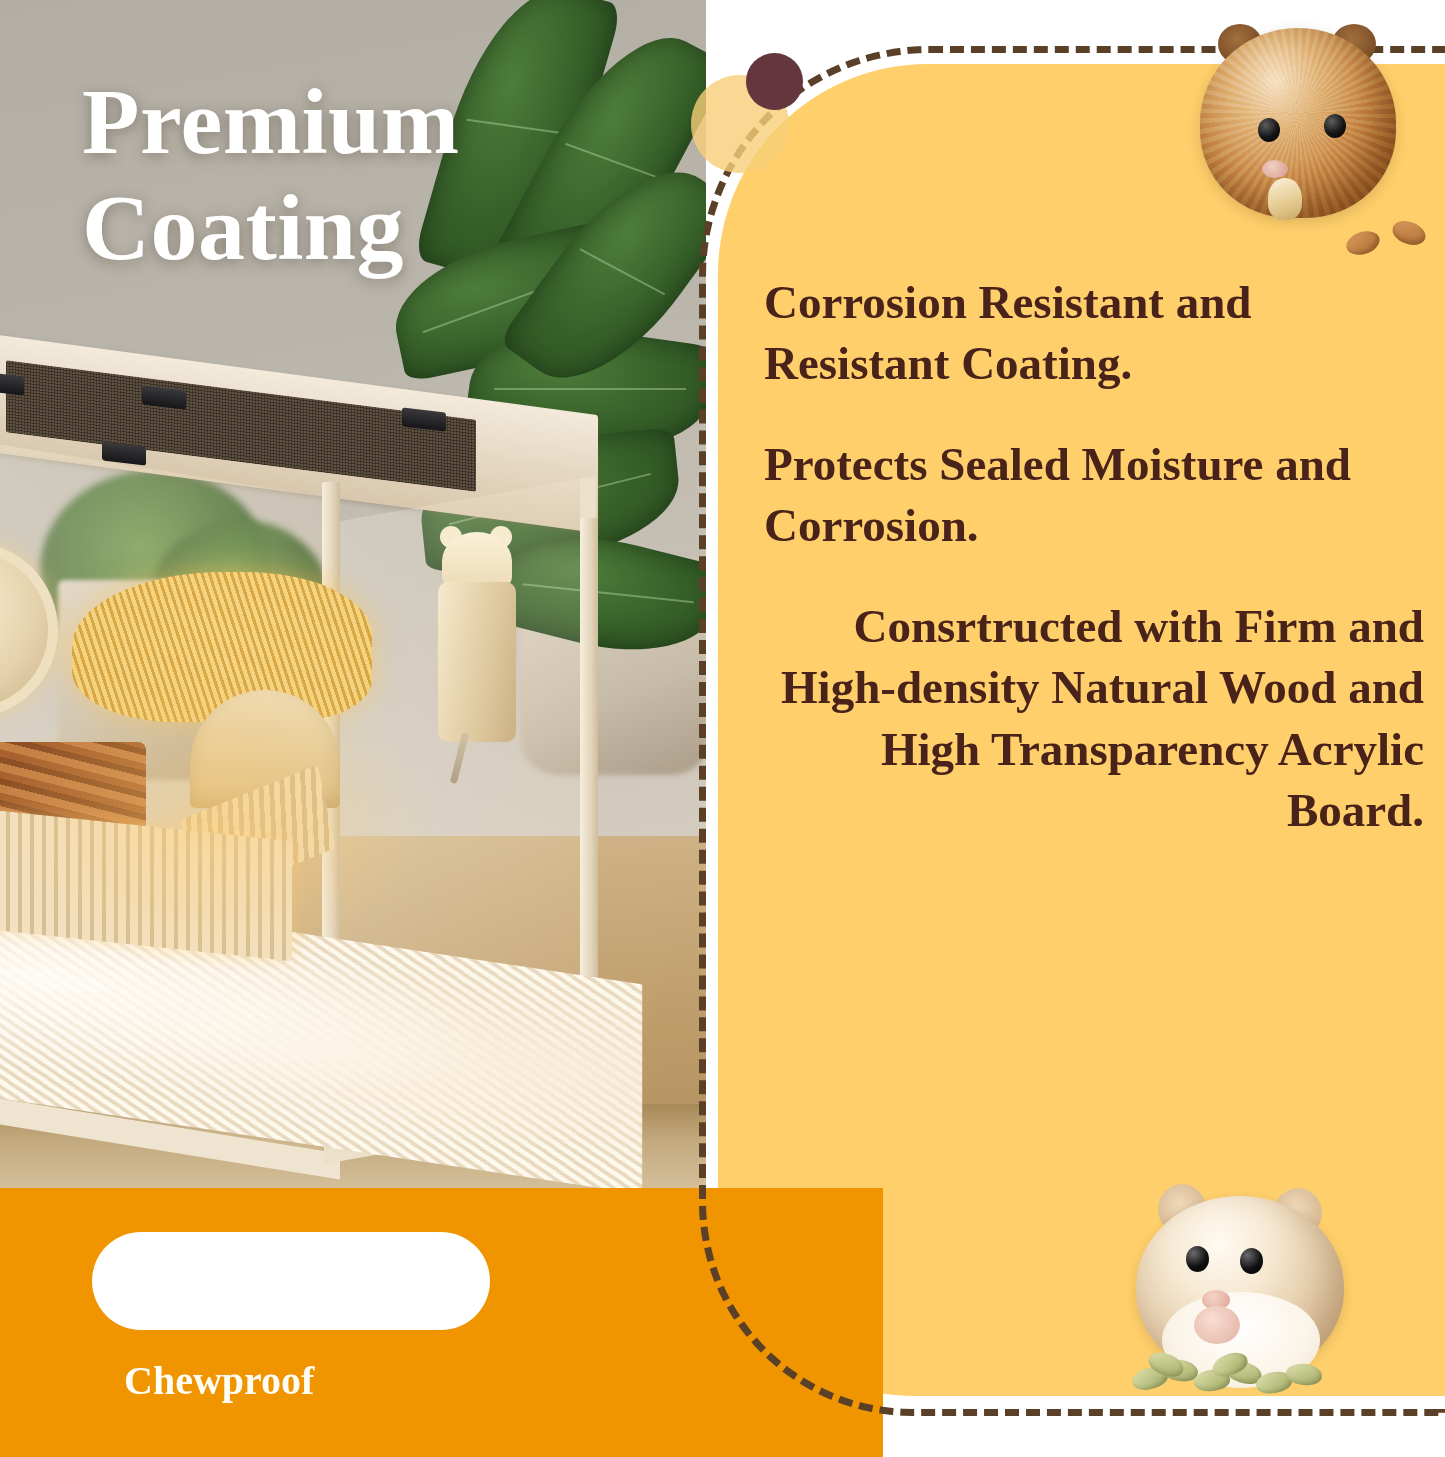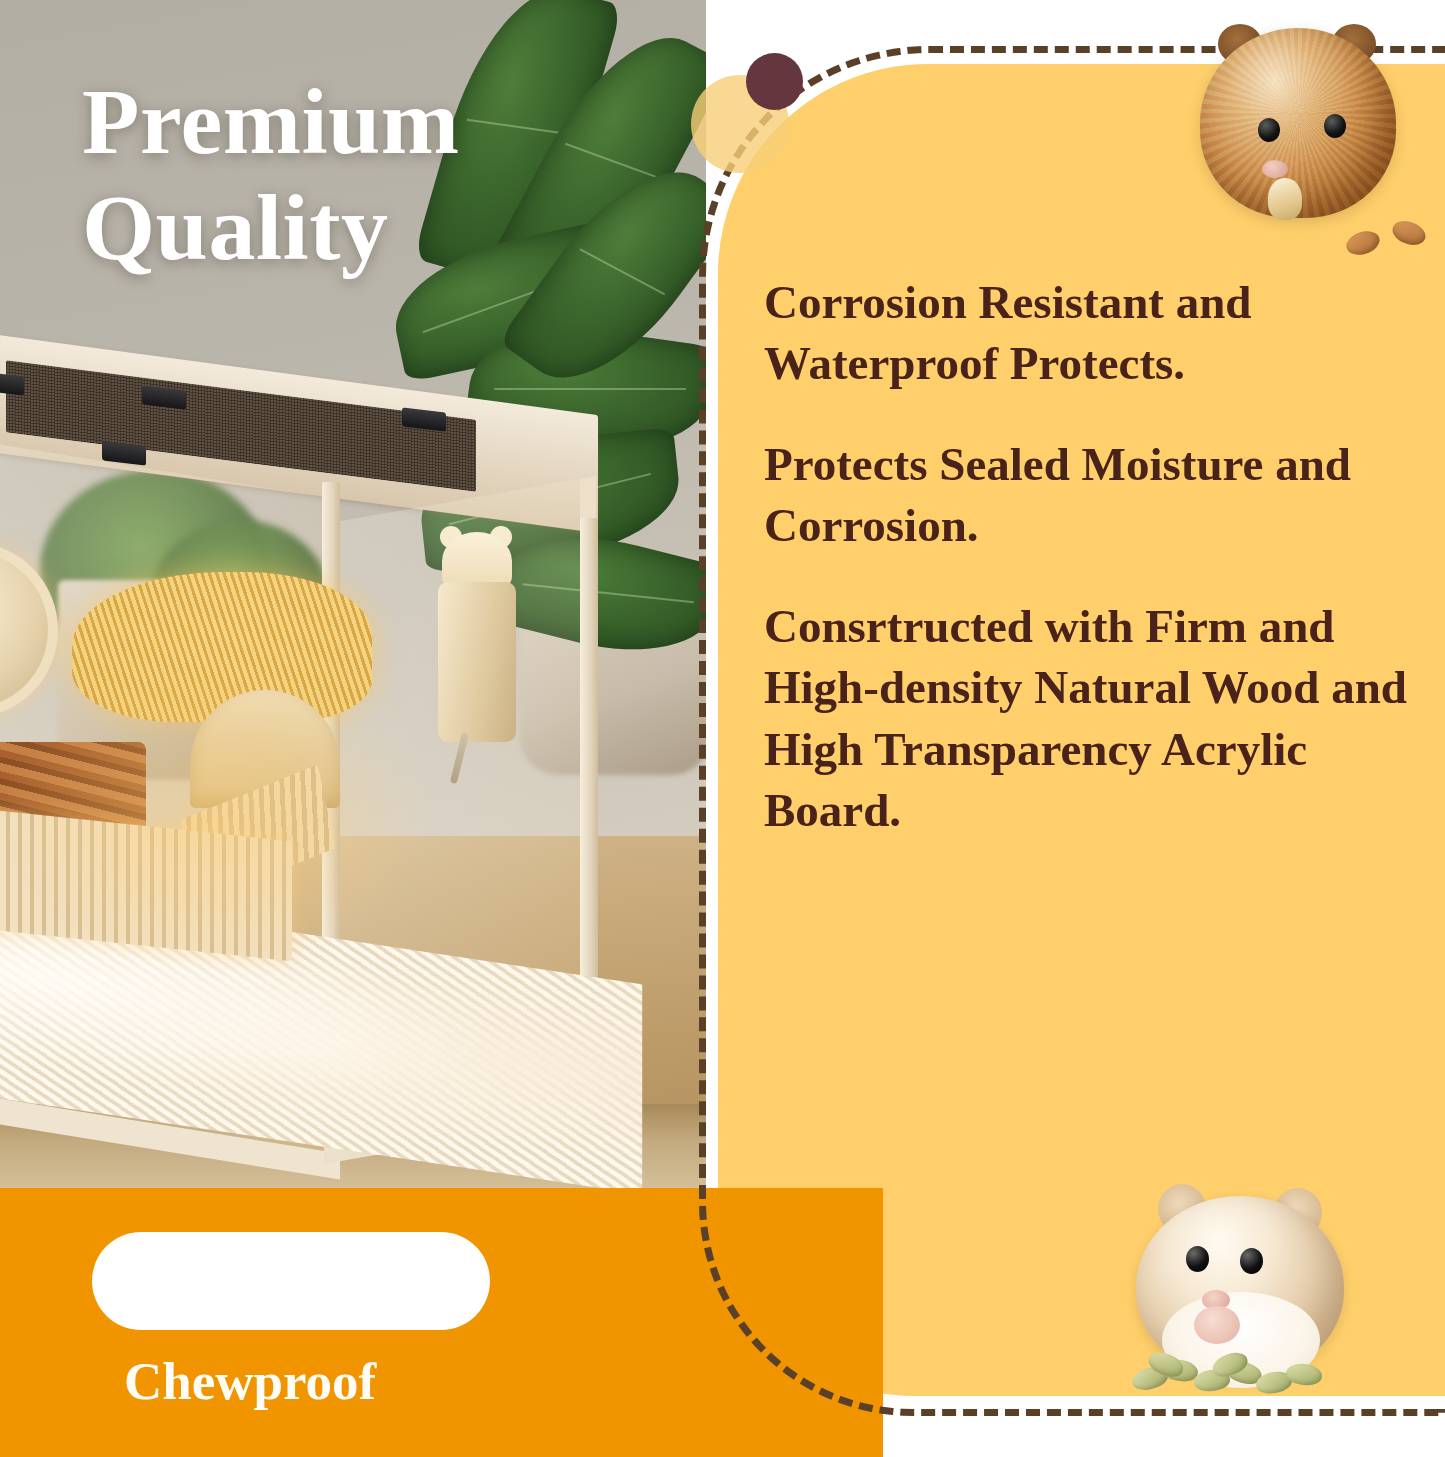--- a/index.html
+++ b/index.html
@@ -230,42 +230,42 @@
 
   
   .bullets{
     position:absolute; left:764px; top:272px; width:660px;
     color:#49221a;
     font-size:47px;
     line-height:1.30;
     font-weight:700;
   }
   .bullet{ margin-bottom:40px; }
-  .bullet:last-child{ margin-bottom:12px; }
+  .bullet:last-child{ margin-bottom:12px;text-align:right; }
 
   
   .orange-band{
     position:absolute; left:0; top:1188px; width:883px; height:269px;
     background:#f09400;
   }
   .pill{
     position:absolute; left:92px; top:1232px;
     width:398px; height:98px;
     background:#ffffff;
     border-radius:49px;
   }
   .pill-label{
     position:absolute; left:124px; top:1248px; width:560px;
     color:#4a2a16;
     font-size:53px; font-weight:700; line-height:66px;
   }
   .sub-label{
     position:absolute; left:124px; top:1348px; width:560px;
     color:#fffdf5;
-    font-size:53px; font-weight:700; line-height:66px;
+    font-size:40px; font-weight:700; line-height:66px;
   }
 
   
   .hamster-top{
     position:absolute; left:1196px; top:18px; width:208px; height:212px;
   }
   .h-body{
     position:absolute; left:4px; top:10px; width:196px; height:190px;
     border-radius:50% 50% 46% 46%;
     background:
@@ -390,28 +390,28 @@
         <div class="bottle-ear" style="left:62px;"></div>
         <div class="bottle-head"></div>
         <div class="bottle-body"></div>
         <div class="bottle-spout"></div>
       </div>
 
       <div class="glow"></div>
     </div>
 
     <div class="title">Premium
-Quality</div>
+Coating</div>
   </div>
 
   <div class="panel"></div>
   <div class="panel-shade"></div>
 
   <div class="bullets">
-    <div class="bullet">Corrosion Resistant and Waterproof Protects.</div>
+    <div class="bullet">Corrosion Resistant and Resistant Coating.</div>
     <div class="bullet">Protects Sealed Moisture and Corrosion.</div>
     <div class="bullet">Consrtructed with Firm and High-density Natural Wood and High Transparency Acrylic Board.</div>
   </div>
 
   <div class="orange-band"></div>
   <div class="pill"></div>
   <div class="sub-label">Chewproof</div>
 
   <div class="dashed"></div>
 

